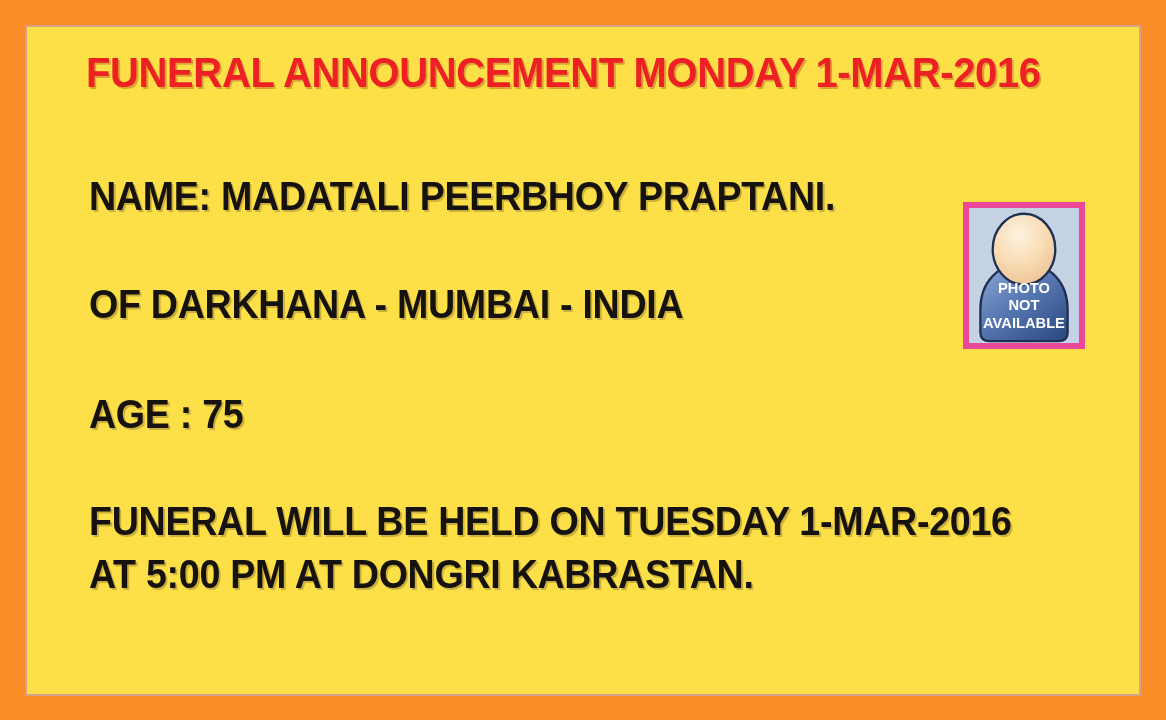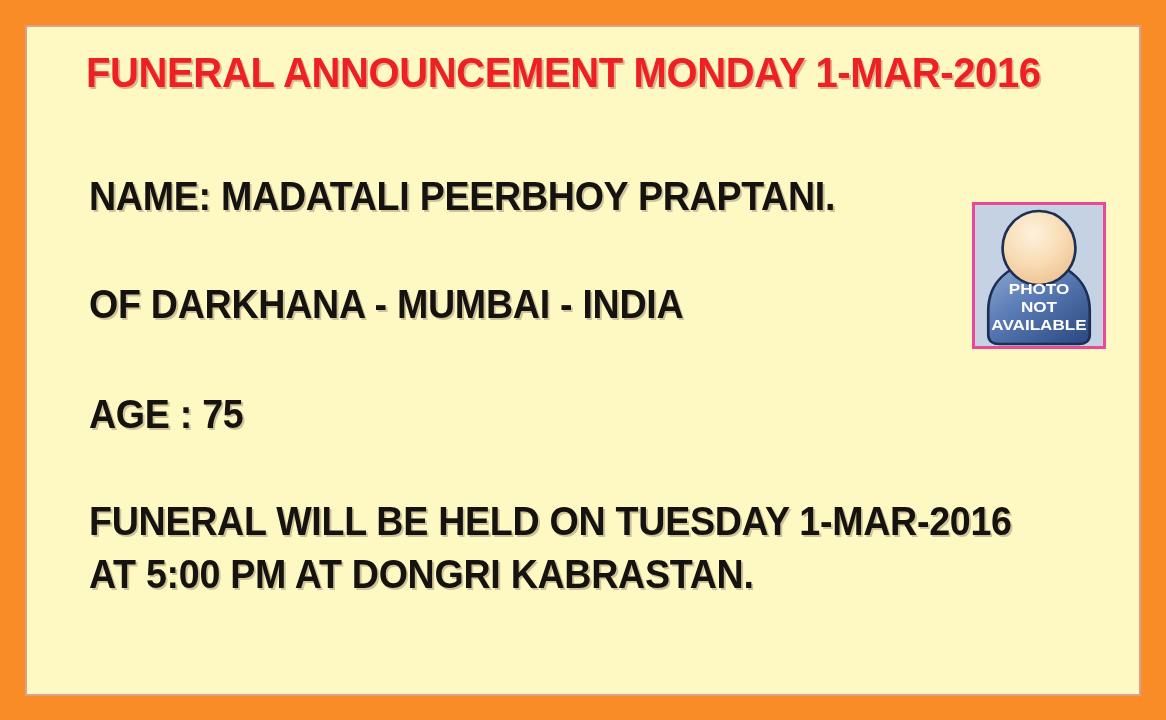--- a/index.html
+++ b/index.html
@@ -22,21 +22,21 @@
     box-sizing: border-box;
   }
 
   
   #panel {
     position: absolute;
     left: 25px;
     top: 25px;
     width: 1116px;
     height: 671px;
-    background: #fef9c3;
+    background: #fde047;
     border: 2px solid #d9a08d;
     box-sizing: border-box;
   }
 
   
   #title {
     position: absolute;
     left: 59px;
     top: 23px;
     width: 1000px;
@@ -71,27 +71,26 @@
   #line-place    { top: 256px; }
   #line-age      { top: 366px; }
   #line-funeral1 { top: 473px; }
   #line-funeral2 { top: 526px; }
 
   
   #photo-box {
     position: absolute;
     left: 936px;
     top: 175px;
-    width: 134px;
+    width: 122px;
     height: 147px;
     background: #c5d2e3;
-    border: 3px solid #ec4899;
+    border: 6px solid #ec4899;
     box-sizing: border-box;
     overflow: hidden;
-    margin-left: 9px;
   }
   #photo-box svg {
     display: block;
     width: 100%;
     height: 100%;
   }
   .pna-text {
     font-family: "Liberation Sans", sans-serif;
     font-weight: bold;
     fill: #ffffff;

